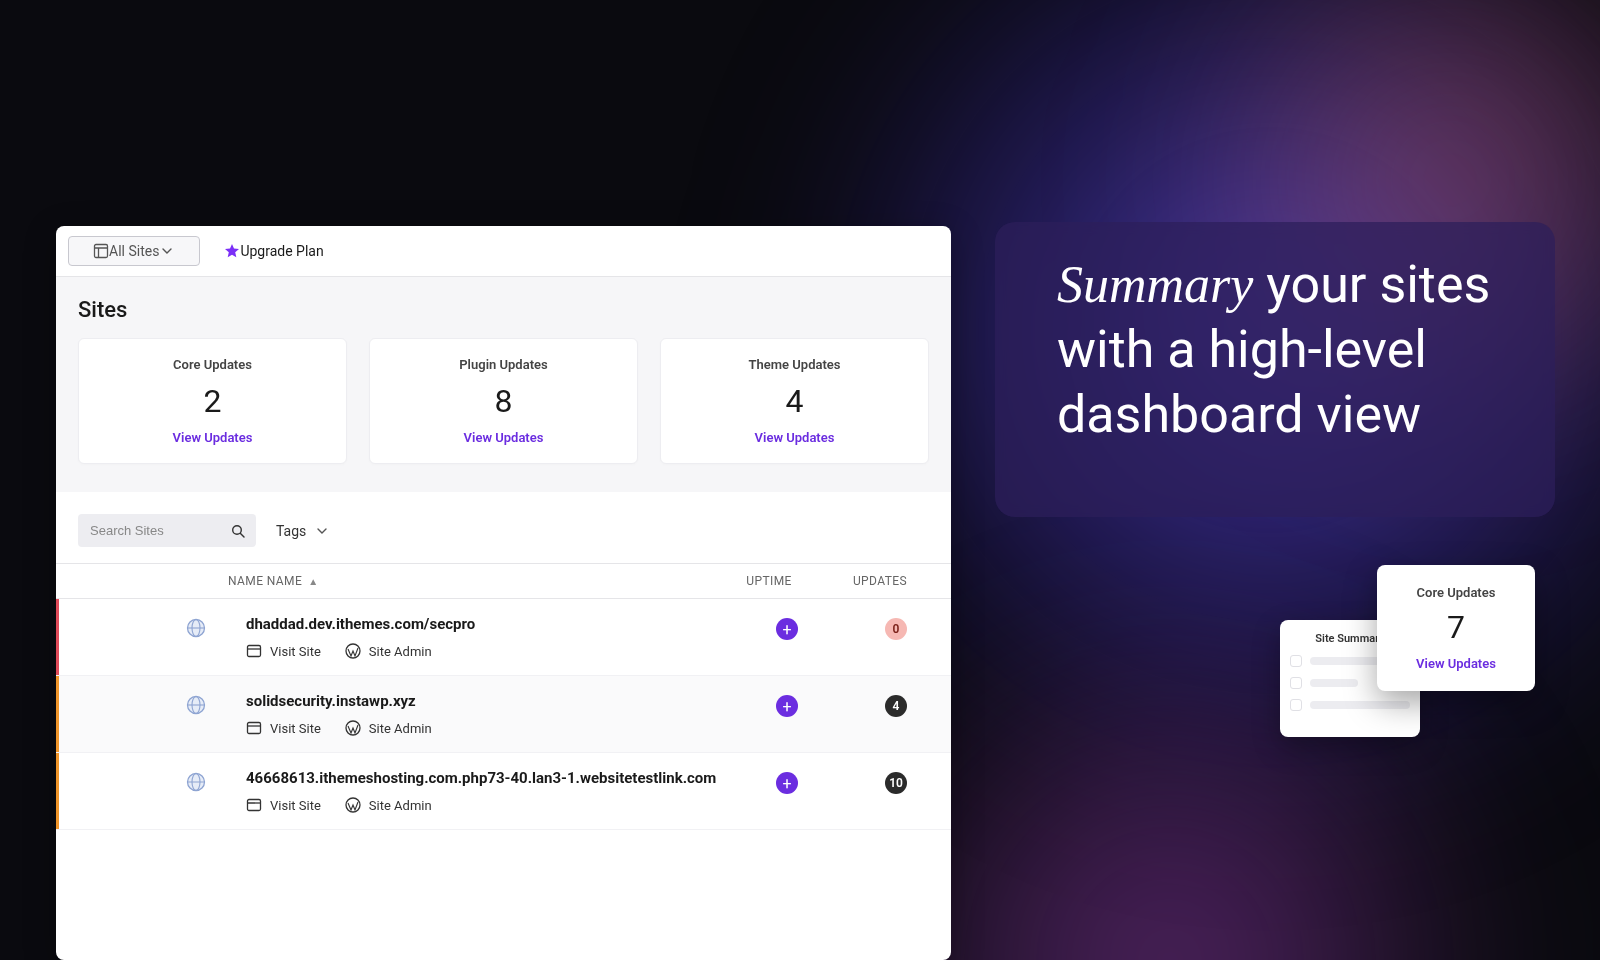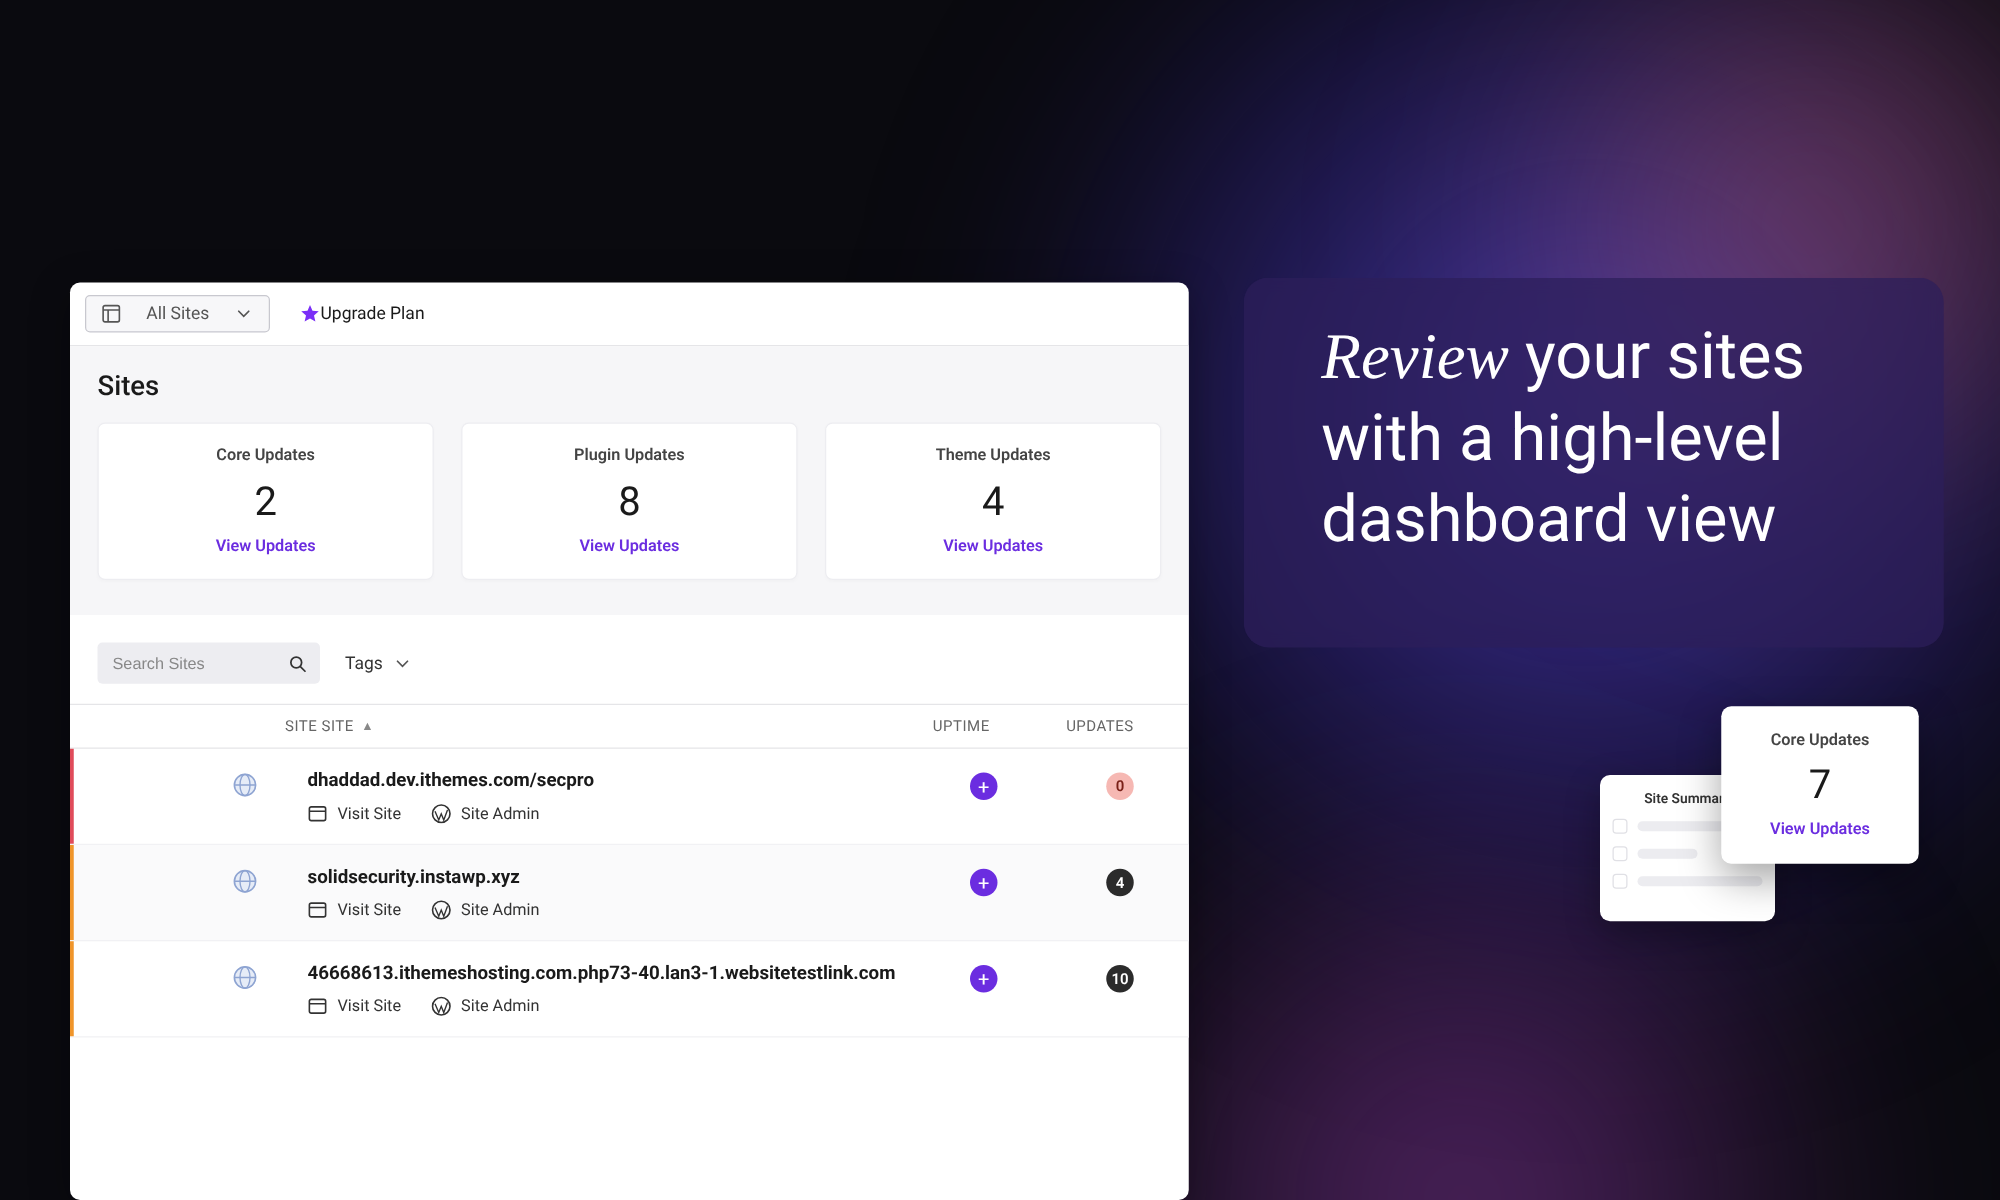--- a/index.html
+++ b/index.html
@@ -40,22 +40,22 @@
 .topbar {
   display: flex;
   align-items: center;
   gap: 24px;
   padding: 10px 12px;
   border-bottom: 1px solid #e5e5e8;
 }
 .all-sites-btn {
   display: inline-flex;
   align-items: center;
-  gap: 20px;
-  padding: 6px 12px;
+  gap: 0;
+  padding: 6px 24px;
   border: 1px solid #c8c8cf;
   border-radius: 4px;
   background: #f7f7f9;
   color: #555;
   font-size: 14px;
   cursor: pointer;
 }
 .icon-small { width: 16px; height: 16px; display: inline-flex; align-items: center; justify-content: center; }
 .upgrade-row { display: inline-flex; align-items: center; gap: 0; color: #1a1a1a; font-size: 14px; }
 .star-icon { color: #7b2ff7; }
@@ -316,21 +316,21 @@
         <span class="icon-small">
           <svg width="12" height="12" viewBox="0 0 12 12">
               <path d="M2 4l4 4 4-4" stroke="#555" stroke-width="1.4" fill="none" stroke-linecap="round"></path>
             </svg>
         </span>
       </div>
     </div>
 
     <div class="table-header">
       <div class="th-name">
-        <span>SITE SITE</span>
+        <span>NAME NAME</span>
         <span class="sort-icon">▲</span>
       </div>
       <div class="th-uptime">UPTIME</div>
       <div class="th-updates">UPDATES</div>
     </div>
 
     <div class="row">
       <div class="left-bar bar-red"></div>
       <div class="fav">
         <svg class="globe-svg" viewBox="0 0 20 20">
@@ -449,21 +449,21 @@
         <span class="badge badge-dark">10</span>
       </div>
     </div>
 
   </div>
 </div>
 
 <div class="promo">
   <div class="promo-card">
     <div class="promo-headline">
-      <span class="review-word">Review</span><span> your sites with a high-level dashboard view</span>
+      <span class="review-word">Summary</span><span> your sites with a high-level dashboard view</span>
     </div>
   </div>
 </div>
 
 <div class="float-summary">
   <div class="st">Site Summary</div>
   <div class="skel-row">
       <div class="skel-box"></div>
       <div class="skel-line"></div>
     </div>

